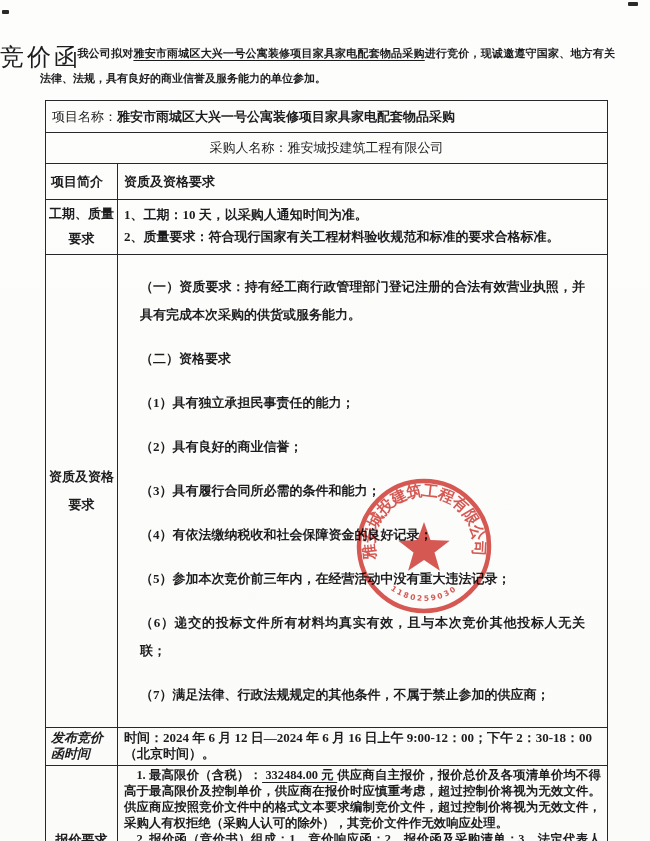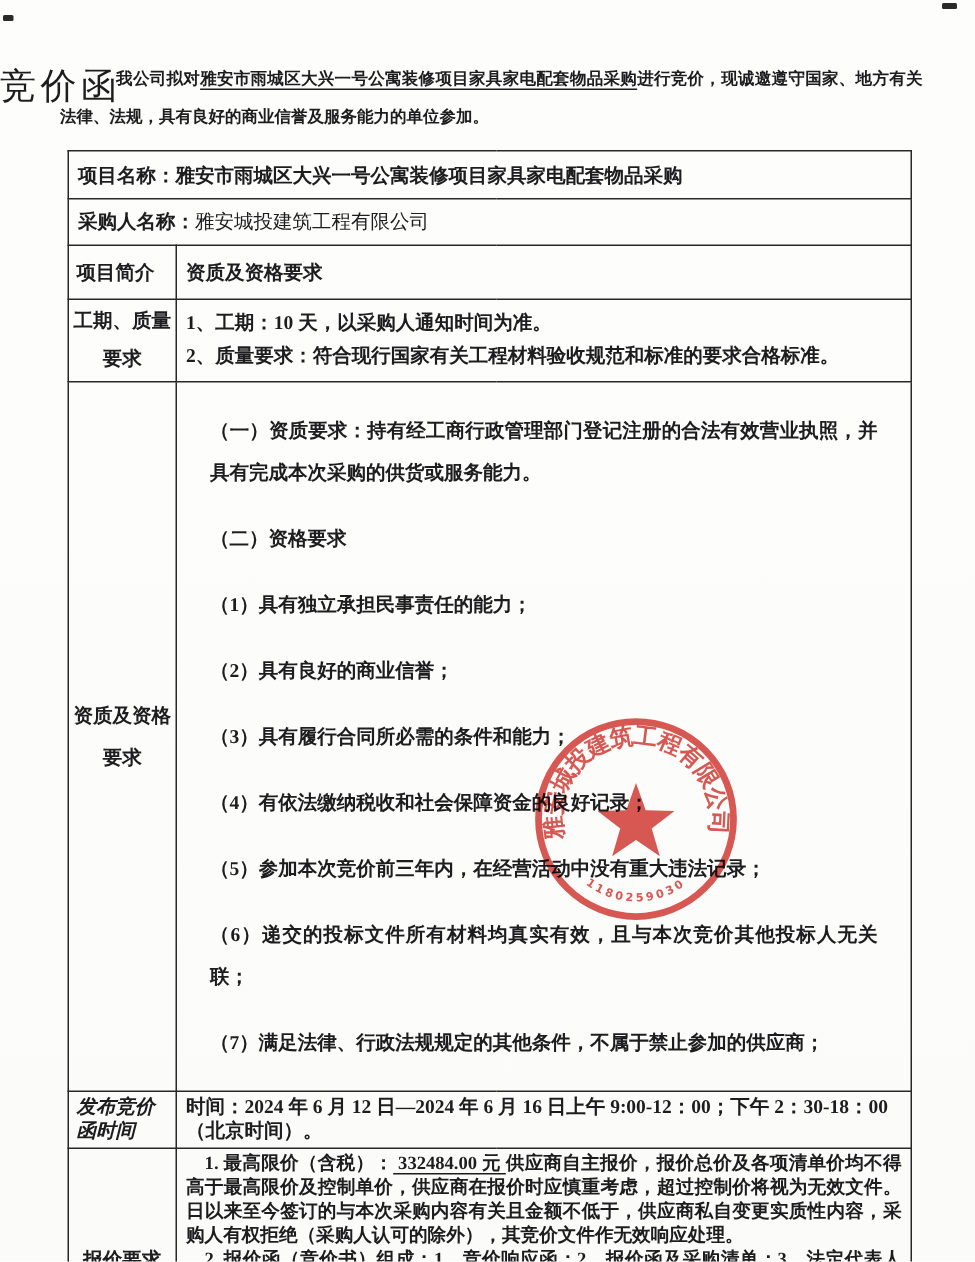--- a/index.html
+++ b/index.html
@@ -52,38 +52,38 @@
     overflow: hidden;
   }
   .bid-table th {
     font-weight: 700;
     vertical-align: middle;
     line-height: 2.4;
     padding: 2px 3px 2px 5px;
   }
   .bid-table th.ctr { text-align: center; padding: 2px 2px; }
   tr.r1 { height: 32px; } tr.r1 td { vertical-align: middle; font-weight: 700; }
-  tr.r2 { height: 31px; } tr.r2 td { vertical-align: middle; }
+  tr.r2 { height: 31px; } tr.r2 td { vertical-align: middle; text-align: center; }
   tr.r2 .val, tr.r3 .val { font-weight: 500; }
   tr.r3 { height: 47px; } tr.r3 td { padding-top: 6px; }
   tr.r3 th { line-height: 2.2; }
   tr.r4 { height: 31px; } tr.r4 td { vertical-align: middle; }
   tr.r5 { height: 60px; } tr.r5 td { padding-top: 8px; font-weight: 500; }
   tr.r6 { height: 51px; } tr.r6 td { padding-top: 4px; line-height: 22px; }
   tr.r6 th { line-height: 1.9; margin-top: 44px; }
   tr.r7 { height: 281px; }
   tr.r7 td { line-height: 28px; padding-top: 2px; }
   tr.r7 td p { margin: 16px; text-align: justify; }
   tr.r7 th { line-height: 2.1; }
   tr.r8 { height: 35px; } tr.r8 td { line-height: 16.5px; padding-top: 2px; }
   tr.r8 th { line-height: 1.3; font-style: italic; }
   tr.r9 { height: 142px; }
   tr.r9 td { font-size: 12.4px; line-height: 15.8px; padding-top: 2px; text-align: justify; }
   tr.r9 td p { margin: 0; text-indent: 1em; }
-  .lbl { font-weight: 700; }
+  .lbl { font-weight: 400; }
 
   .seal {
     position: absolute; left: 354px; top: 476px;
     width: 140px; height: 140px;
     opacity: 0.88; mix-blend-mode: multiply;
     pointer-events: none;
   }
   .page-footer {
     position: absolute; top: 844px; left: 0; width: 650px;
     text-align: center; font-size: 12.5px; letter-spacing: 2px;
@@ -141,21 +141,21 @@
         <p>（7）满足法律、行政法规规定的其他条件，不属于禁止参加的供应商；</p>
       </td>
     </tr>
     <tr class="r8">
       <th>发布竞价函时间</th>
       <td colspan="3">时间：2024 年 6 月 12 日—2024 年 6 月 16 日上午 9:00-12：00；下午 2：30-18：00（北京时间）。</td>
     </tr>
     <tr class="r9">
       <th class="ctr">报价要求</th>
       <td colspan="3">
-        <p><span>1. 最高限价（含税）：</span><span class="u-line"> 332484.00 元 </span><span>供应商自主报价，报价总价及各项清单价均不得高于最高限价及控制单价，供应商在报价时应慎重考虑，超过控制价将视为无效文件。日以来至今签订的与本次采购内容有关且金额不低于，供应商私自变更实质性内容，采购人有权拒绝（采购人认可的除外），其竞价文件作无效响应处理。</span></p>
+        <p><span>1. 最高限价（含税）：</span><span class="u-line"> 332484.00 元 </span><span>供应商自主报价，报价总价及各项清单价均不得高于最高限价及控制单价，供应商在报价时应慎重考虑，超过控制价将视为无效文件。供应商应按照竞价文件中的格式文本要求编制竞价文件，超过控制价将视为无效文件，采购人有权拒绝（采购人认可的除外），其竞价文件作无效响应处理。</span></p>
         <p>2. 报价函（竞价书）组成：1、竞价响应函；2、报价函及采购清单；3、法定代表人身份证明或授权委托书；4、承诺函；5、供应商自 2021 年 1 月 1 日以来至今签订的与本次采购内容有关且金额不低于 23 万的业绩（1、含 2021 年 1 月 1 日，以签订合同时间为准，2、须提供不少于 1 个合同，3、采购内容有关是指“家具家电配套物品”，4、合同金额是指单个合同签订的金额，若合同未能体现金额的须提供相</p>
       </td>
     </tr>
   </tbody>
     </table>
 
   <svg class="seal" viewBox="0 0 140 140" xmlns="http://www.w3.org/2000/svg">
     <defs>
       <path id="sealTopArc" d="M 21.7,82.9 A 50,50 0 1 1 118.3,82.9" fill="none"></path>
       <path id="sealBottomArc" d="M 22.4,97.5 A 55,55 0 0 0 117.6,97.5" fill="none"></path>

